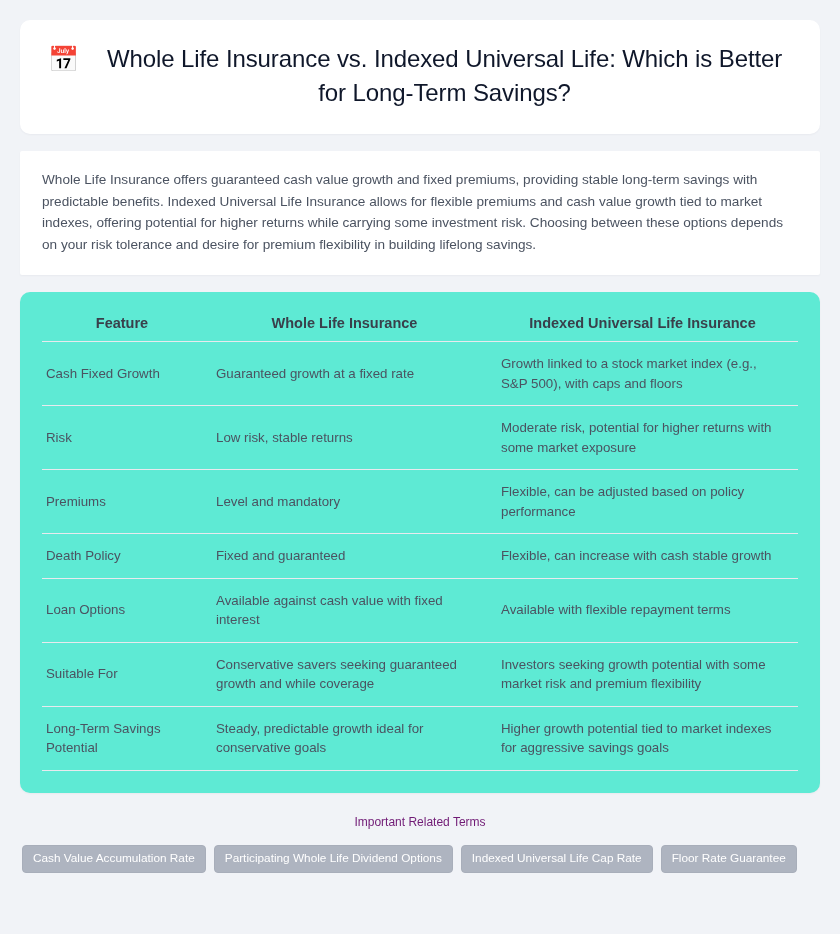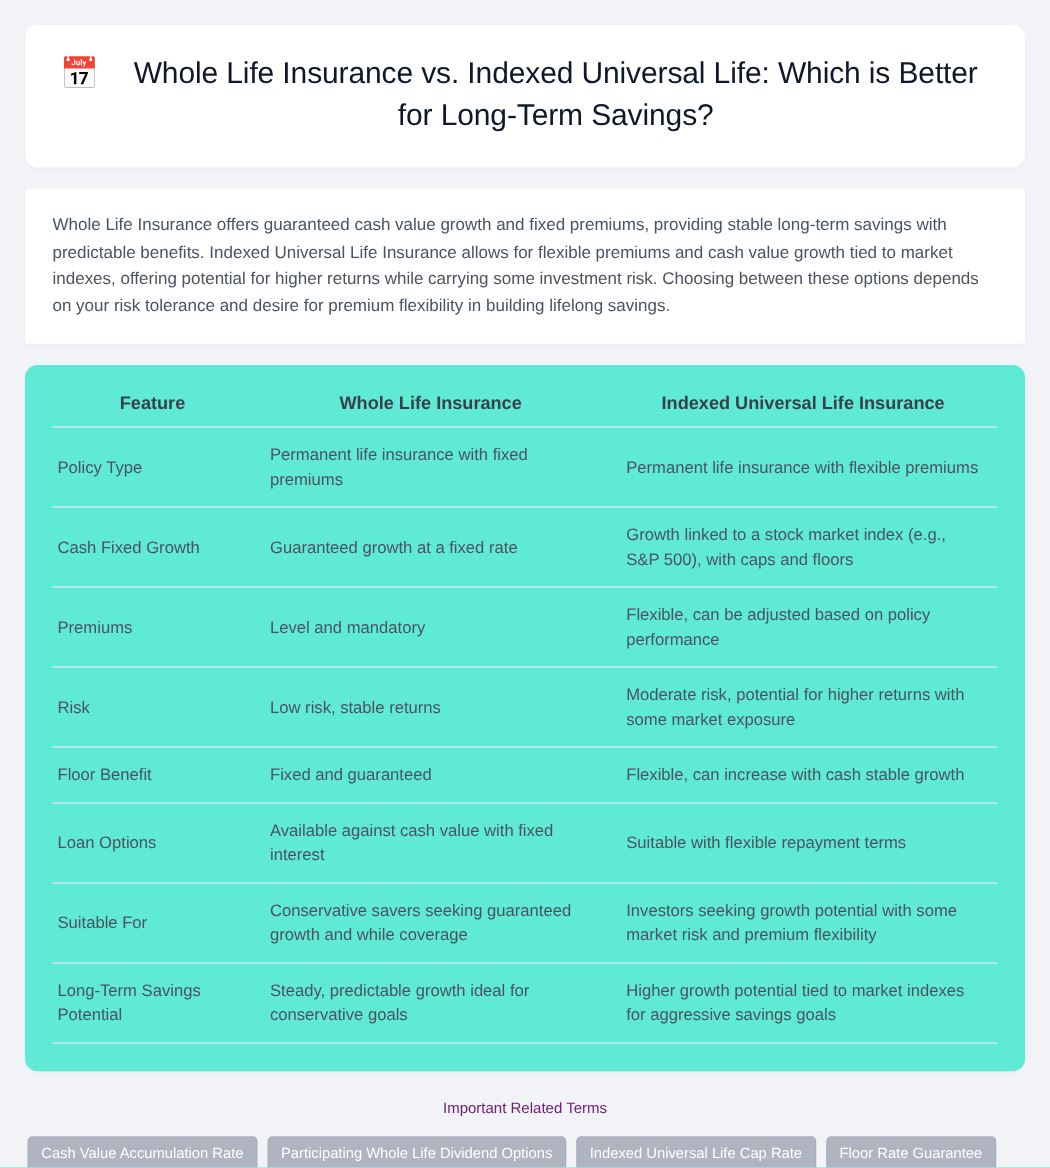--- a/index.html
+++ b/index.html
@@ -160,48 +160,43 @@
     <table class="cmp">
       <thead>
         <tr>
           <th class="col-feature">Feature</th>
           <th class="col-a">Whole Life Insurance</th>
           <th class="col-b">Indexed Universal Life Insurance</th>
         </tr>
       </thead>
       <tbody id="table-body">
           <tr>
-            <td class="feature-cell">Policy Type</td>
-            <td class="val-cell">Permanent life insurance with fixed premiums</td>
-            <td class="val-cell">Permanent life insurance with flexible premiums</td>
-          </tr>
-          <tr>
             <td class="feature-cell">Cash Fixed Growth</td>
             <td class="val-cell">Guaranteed growth at a fixed rate</td>
             <td class="val-cell">Growth linked to a stock market index (e.g., S&amp;P 500), with caps and floors</td>
           </tr>
           <tr>
+            <td class="feature-cell">Risk</td>
+            <td class="val-cell">Low risk, stable returns</td>
+            <td class="val-cell">Moderate risk, potential for higher returns with some market exposure</td>
+          </tr>
+          <tr>
             <td class="feature-cell">Premiums</td>
             <td class="val-cell">Level and mandatory</td>
             <td class="val-cell">Flexible, can be adjusted based on policy performance</td>
           </tr>
           <tr>
-            <td class="feature-cell">Risk</td>
-            <td class="val-cell">Low risk, stable returns</td>
-            <td class="val-cell">Moderate risk, potential for higher returns with some market exposure</td>
-          </tr>
-          <tr>
-            <td class="feature-cell">Floor Benefit</td>
+            <td class="feature-cell">Death Policy</td>
             <td class="val-cell">Fixed and guaranteed</td>
             <td class="val-cell">Flexible, can increase with cash stable growth</td>
           </tr>
           <tr>
             <td class="feature-cell">Loan Options</td>
             <td class="val-cell">Available against cash value with fixed interest</td>
-            <td class="val-cell">Suitable with flexible repayment terms</td>
+            <td class="val-cell">Available with flexible repayment terms</td>
           </tr>
           <tr>
             <td class="feature-cell">Suitable For</td>
             <td class="val-cell">Conservative savers seeking guaranteed growth and while coverage</td>
             <td class="val-cell">Investors seeking growth potential with some market risk and premium flexibility</td>
           </tr>
           <tr>
             <td class="feature-cell">Long-Term Savings Potential</td>
             <td class="val-cell">Steady, predictable growth ideal for conservative goals</td>
             <td class="val-cell">Higher growth potential tied to market indexes for aggressive savings goals</td>

